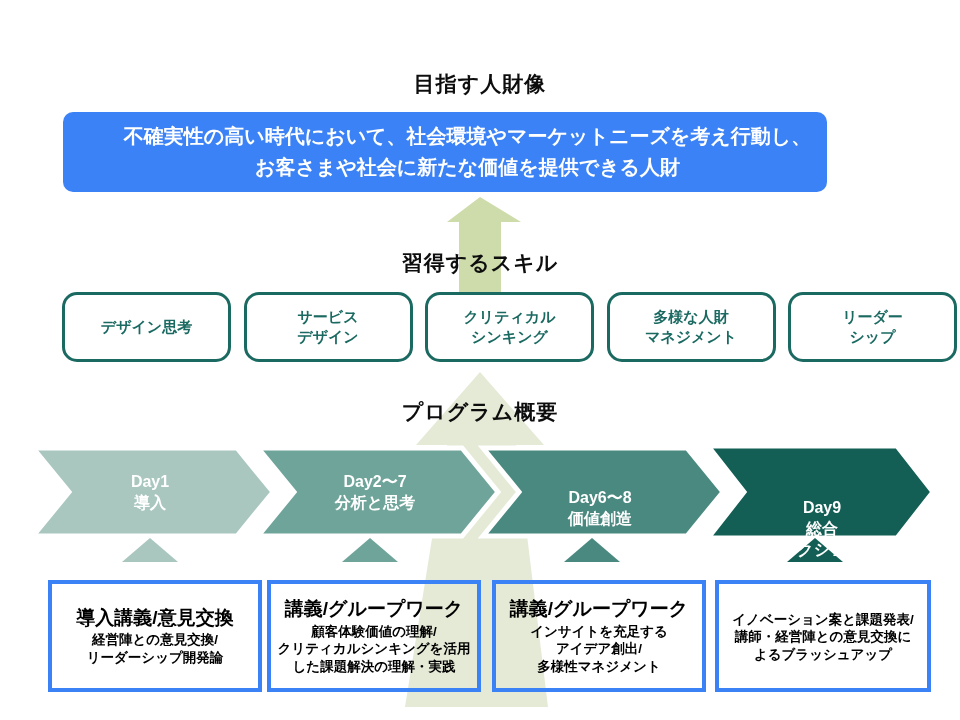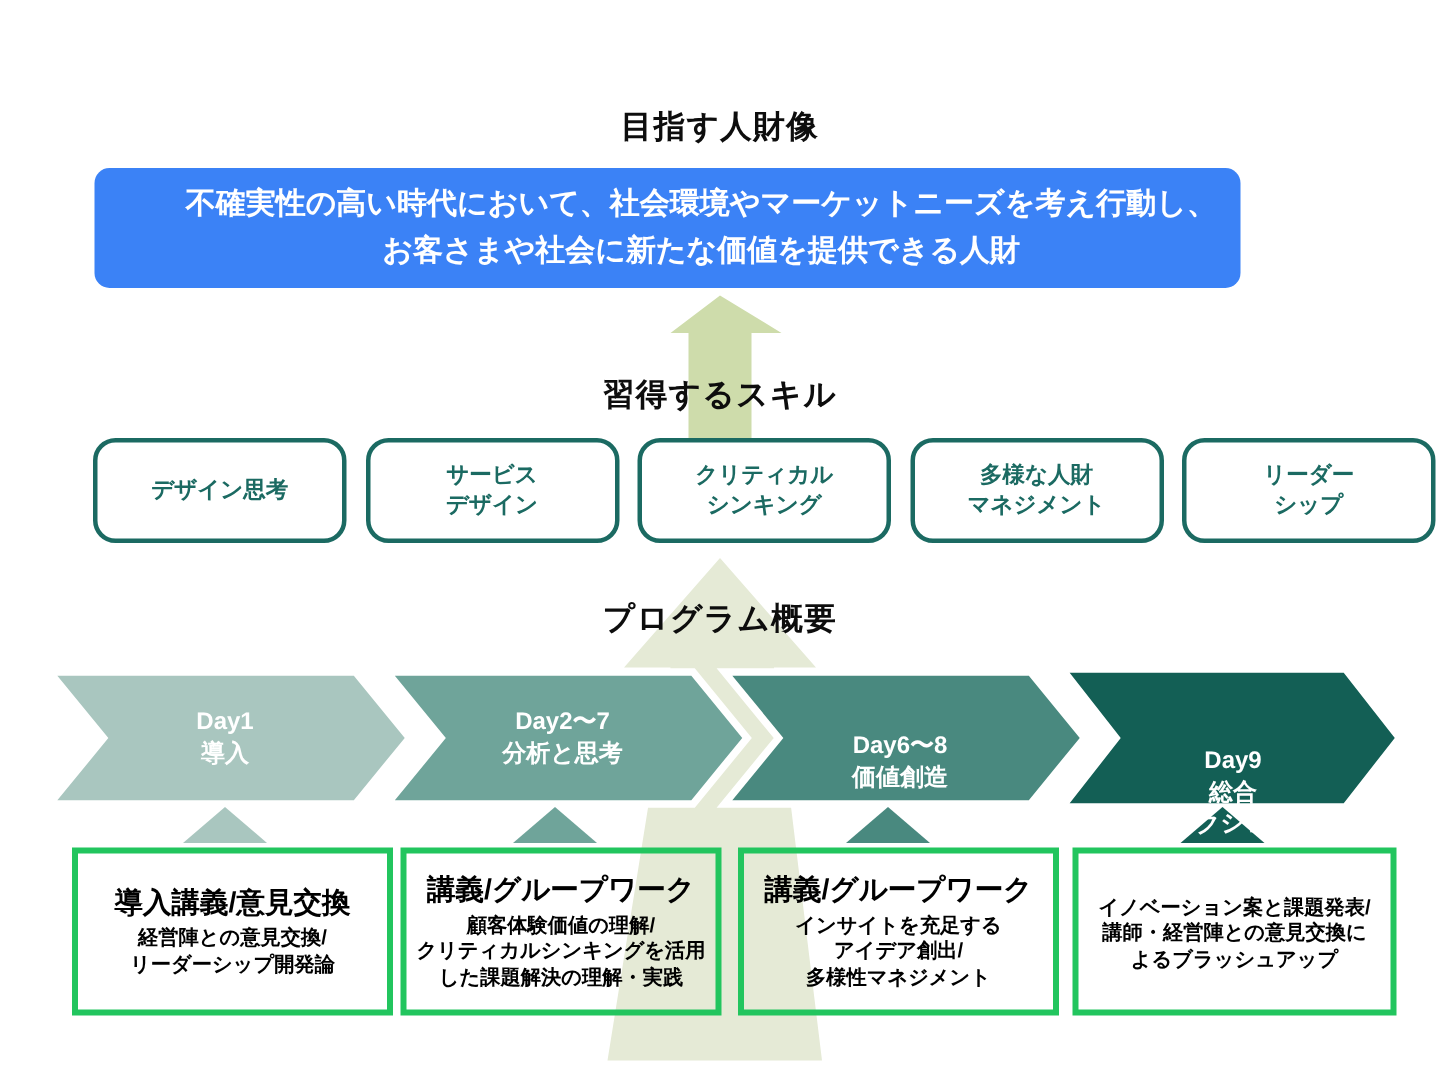--- a/index.html
+++ b/index.html
@@ -49,22 +49,22 @@
   .chevron-layer{position:absolute;left:0;top:0;z-index:5;}
 
   .chevron-label{
     position:absolute;z-index:6;color:#ffffff;font-weight:bold;
     font-size:16px;line-height:1.32;text-align:center;white-space:pre-line;
     width:190px;
   }
 
   
   .detail-box{
-    position:absolute;top:565px;height:104px;
-    border:4px solid #22c55e;background:transparent;z-index:7;
+    position:absolute;top:580px;height:104px;
+    border:4px solid #3b82f6;background:transparent;z-index:7;
     display:flex;flex-direction:column;align-items:center;justify-content:center;
     padding:0 2px;box-sizing:content-box;
   }
   .detail-title{
     font-size:19px;font-weight:bold;color:#000000;line-height:1.25;
     text-align:center;white-space:pre-line;
   }
   .detail-body{
     font-size:13.5px;font-weight:bold;color:#000000;line-height:1.3;
     text-align:center;white-space:pre-line;margin-top:2px;

